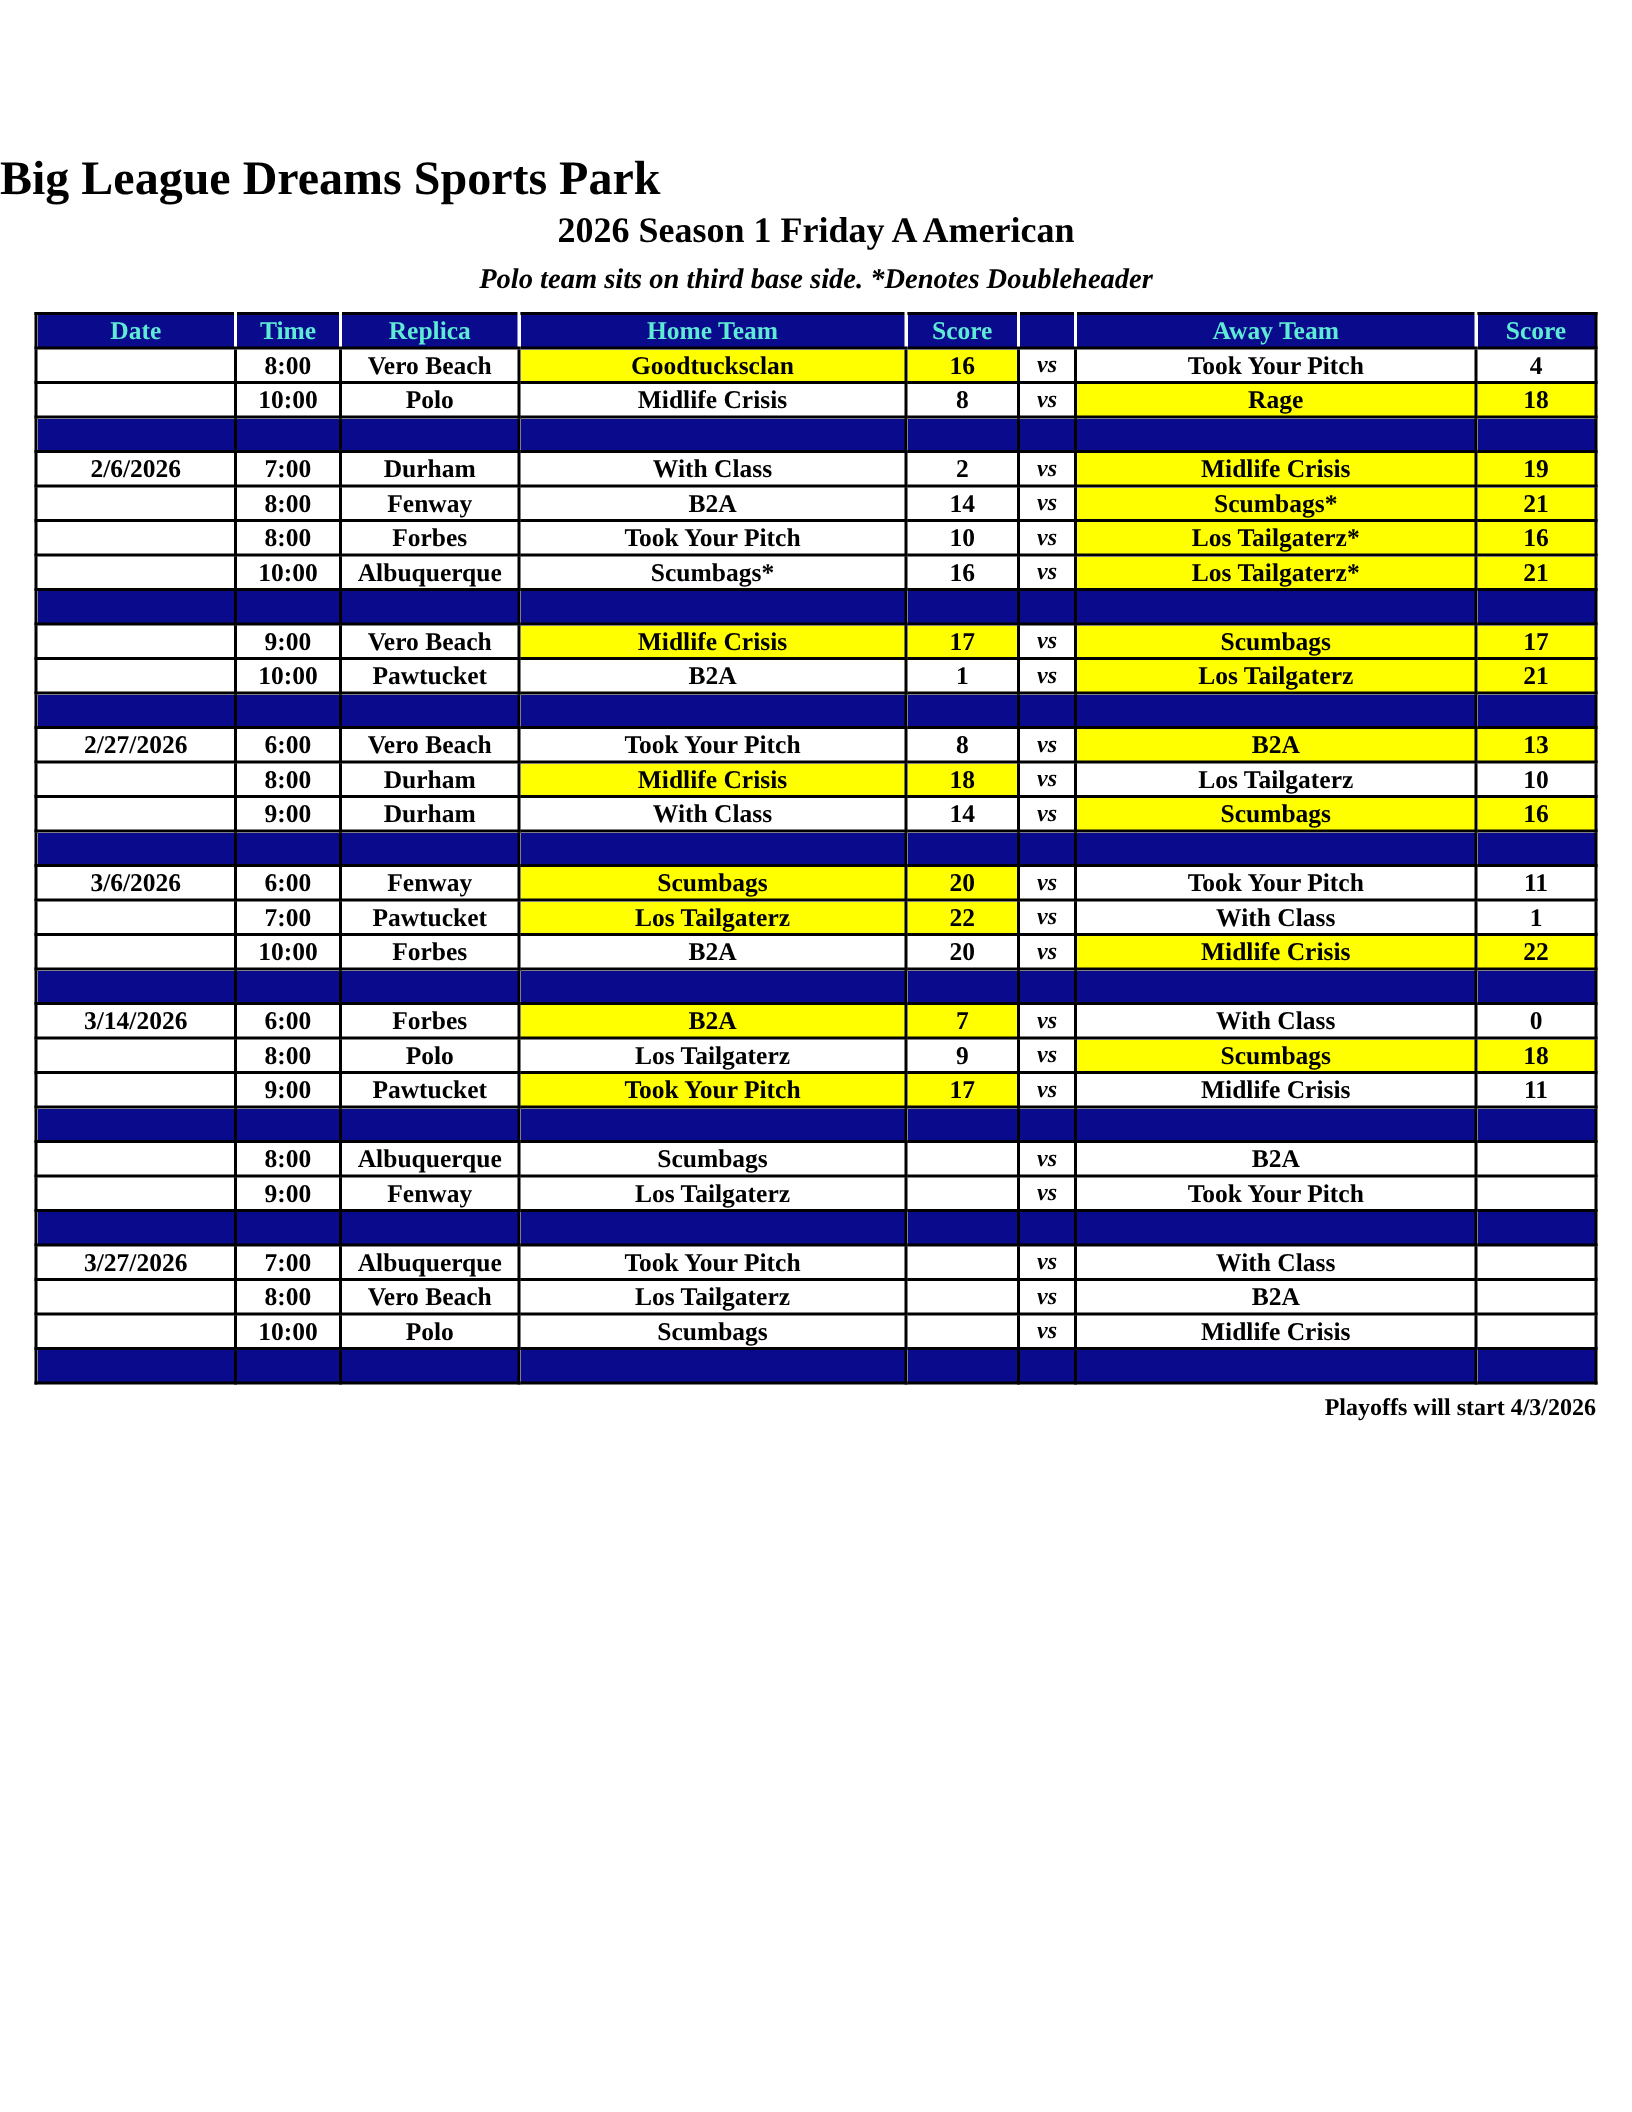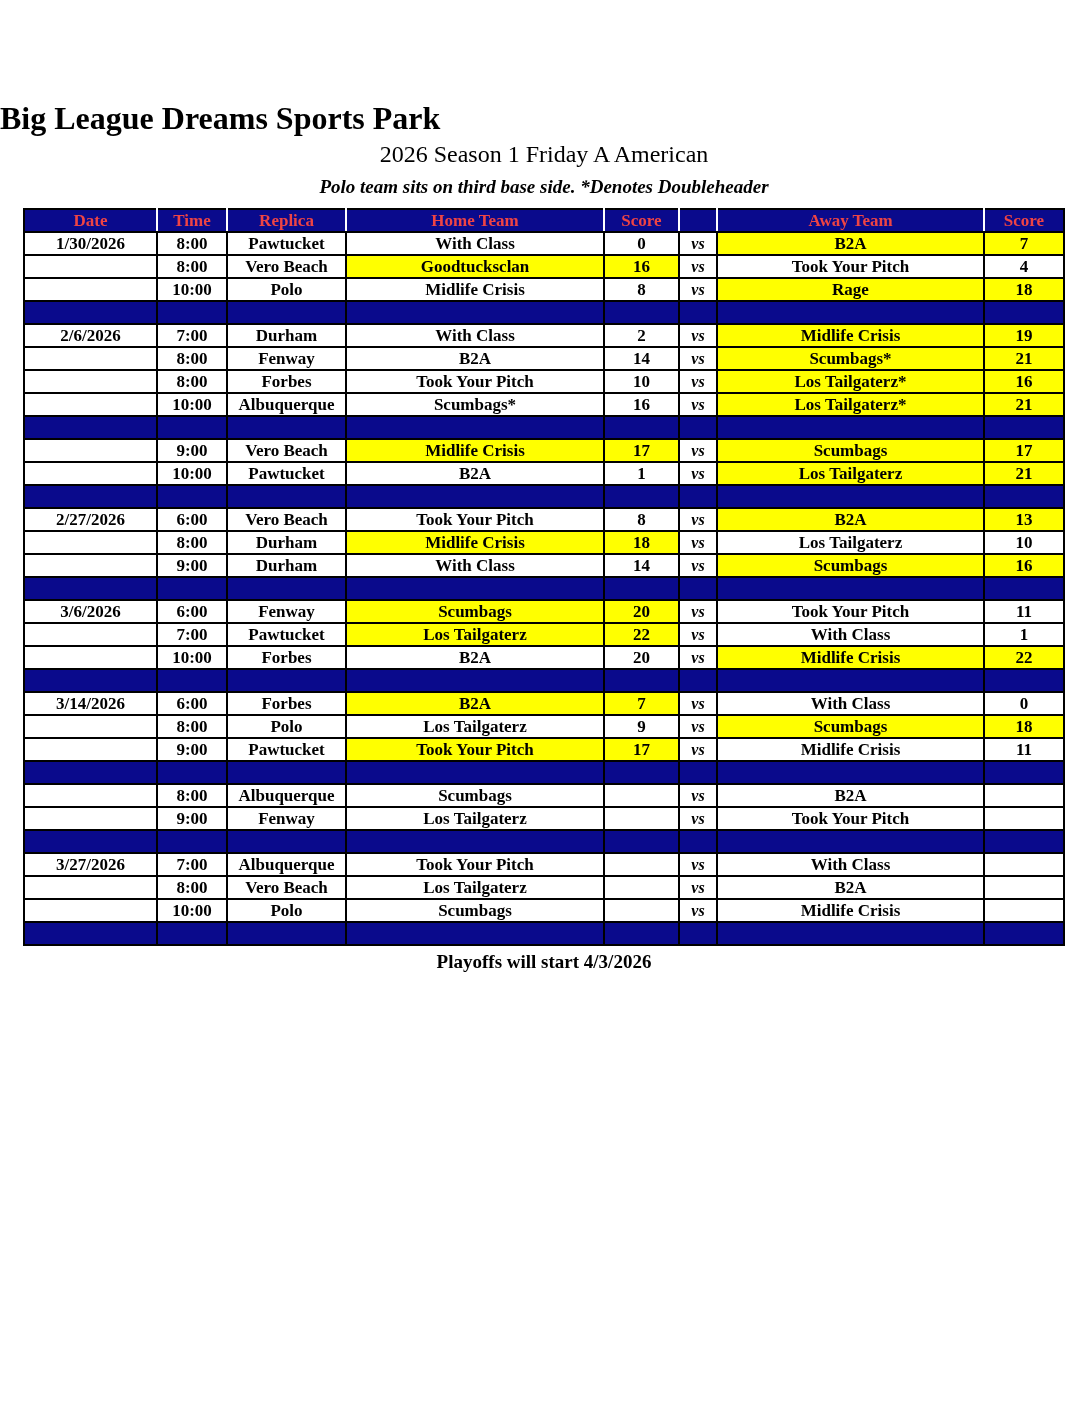--- a/index.html
+++ b/index.html
@@ -2,39 +2,39 @@
 <html style="--navy: #0a0a8c; --hl: #ffff00; --grid: #000000;"><head>
 <meta charset="utf-8">
 <style>
   :root { --navy:#0a0a8c; --hl:#ffff00; --grid:#000000; }
   * { box-sizing:border-box; }
   body {
     margin:0; width:1088px; height:1408px; background:#ffffff; color:#000;
     font-family:"Liberation Serif", serif;
   }
   .title    { margin:100px 0 0; font-size:32px; font-weight:bold; line-height:36px; }
-  .subtitle { margin:4px 16px 0;   text-align:center; font-size:24px; font-weight:normal; line-height:28px; }
+  .subtitle { margin:4px 16px 0;   text-align:center; font-size:24px; font-weight:bold; line-height:28px; }
   .note     { margin:8px 0 10px; text-align:center; font-size:19px; font-weight:bold; font-style:italic; line-height:22px; }
 
   table.schedule { width:1040px; margin:0 auto; border-collapse:collapse; table-layout:fixed; }
   .schedule th, .schedule td {
     border:2px solid var(--grid);
     height:23px; padding:0 2px;
     font-weight:bold; font-size:17px; line-height:21px;
     text-align:center; overflow:hidden; white-space:nowrap;
   }
   .schedule th {
-    background:var(--navy); color:#ef4444;
+    background:var(--navy); color:#5eead4;
     border-right:2px solid #ffffff;
   }
   .schedule th:last-child { border-right:2px solid var(--grid); }
   .schedule td.vs  { font-style:italic; font-size:16px; }
   .schedule td.hl  { background:var(--hl); }
   .schedule td.sep { background:var(--navy); }
-  .footer { width:1040px; margin:5px auto 0; font-size:19px; font-weight:bold; text-align:center; line-height:22px; }
+  .footer { width:1040px; margin:5px auto 0; font-size:16px; font-weight:bold; text-align:right; line-height:22px; }
 </style>
 </head>
 <body>
 
 <div class="title">Big League Dreams Sports Park</div>
 <div class="subtitle">2026 Season 1 Friday A American</div>
 <div class="note">Polo team sits on third base side.  *Denotes Doubleheader</div>
 
 <table class="schedule">
   <colgroup>
@@ -54,30 +54,20 @@
       <th>Replica</th>
       <th>Home Team</th>
       <th>Score</th>
       <th></th>
       <th>Away Team</th>
       <th>Score</th>
     </tr>
   </thead>
   <tbody>
       <tr>
-        <td>1/30/2026</td>
-        <td>8:00</td>
-        <td>Pawtucket</td>
-        <td>With Class</td>
-        <td>0</td>
-        <td class="vs">vs</td>
-        <td class="hl">B2A</td>
-        <td class="hl">7</td>
-      </tr>
-      <tr>
         <td></td>
         <td>8:00</td>
         <td>Vero Beach</td>
         <td class="hl">Goodtucksclan</td>
         <td class="hl">16</td>
         <td class="vs">vs</td>
         <td>Took Your Pitch</td>
         <td>4</td>
       </tr>
       <tr>

